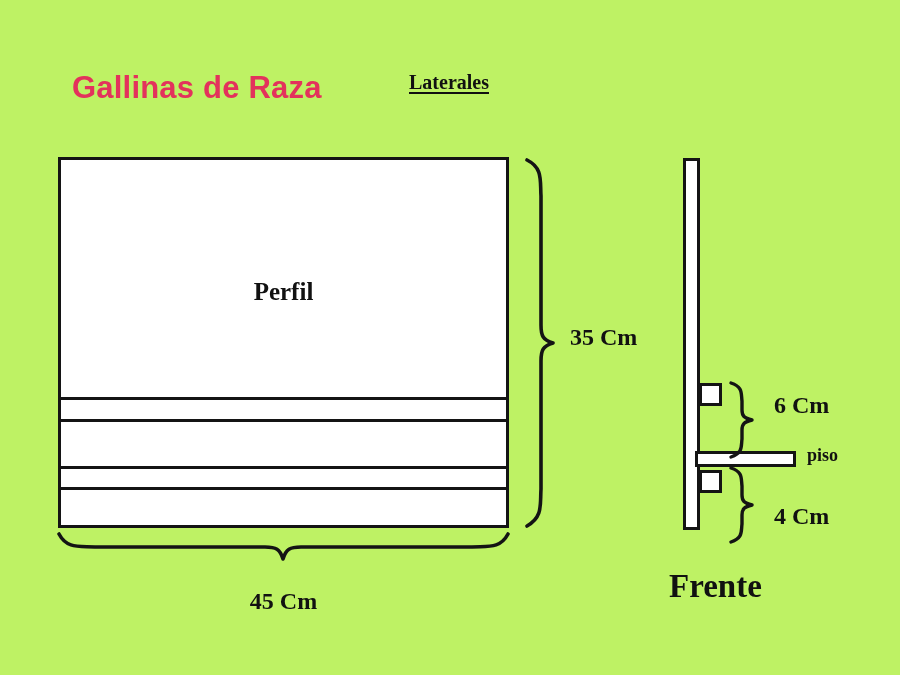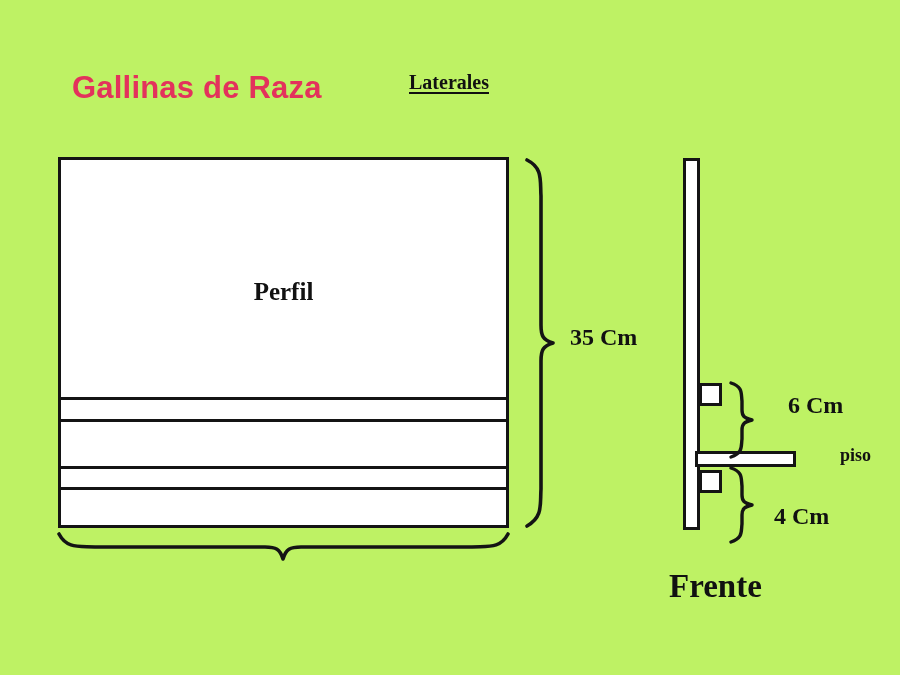--- a/index.html
+++ b/index.html
@@ -85,31 +85,30 @@
   
   .dim-label {
     position: absolute;
     font-size: 24px;
     font-weight: 700;
     color: #111111;
     white-space: nowrap;
   }
   .dim-35 { left: 570px; top: 324px; }
   .dim-45 { left: 0; top: 588px; width: 567px; text-align: center; }
-  .dim-6  { left: 774px; top: 392px; margin-left: 14px; }
+  .dim-6  { left: 774px; top: 392px; }
   .dim-4  { left: 774px; top: 503px; }
   .label-piso {
     position: absolute;
     left: 807px;
     top: 445px;
     font-size: 18px;
     font-weight: 700;
     color: #111111;
     white-space: nowrap;
-    margin-left: 33px;
   }
   .label-frente {
     position: absolute;
     left: 669px;
     top: 568px;
     font-size: 33px;
     font-weight: 700;
     color: #111111;
     white-space: nowrap;
   }
@@ -194,18 +193,19 @@
     <path d="M 731,468
              C 743,472 741,478 742,486
              L 742,495
              C 742,501 744,503 752,505
              C 744,507 742,509 742,515
              L 742,524
              C 741,532 743,538 731,542" fill="none" stroke="#141414" stroke-width="3.4" stroke-linecap="round" stroke-linejoin="round"></path>
   </svg>
 
   <div class="dim-label dim-35">35 Cm</div>
+  <div class="dim-label dim-45">45 Cm</div>
   <div class="dim-label dim-6">6 Cm</div>
   <div class="dim-label dim-4">4 Cm</div>
   <div class="label-piso">piso</div>
   <div class="label-frente">Frente</div>
 
 </div>
 
 </body></html>

